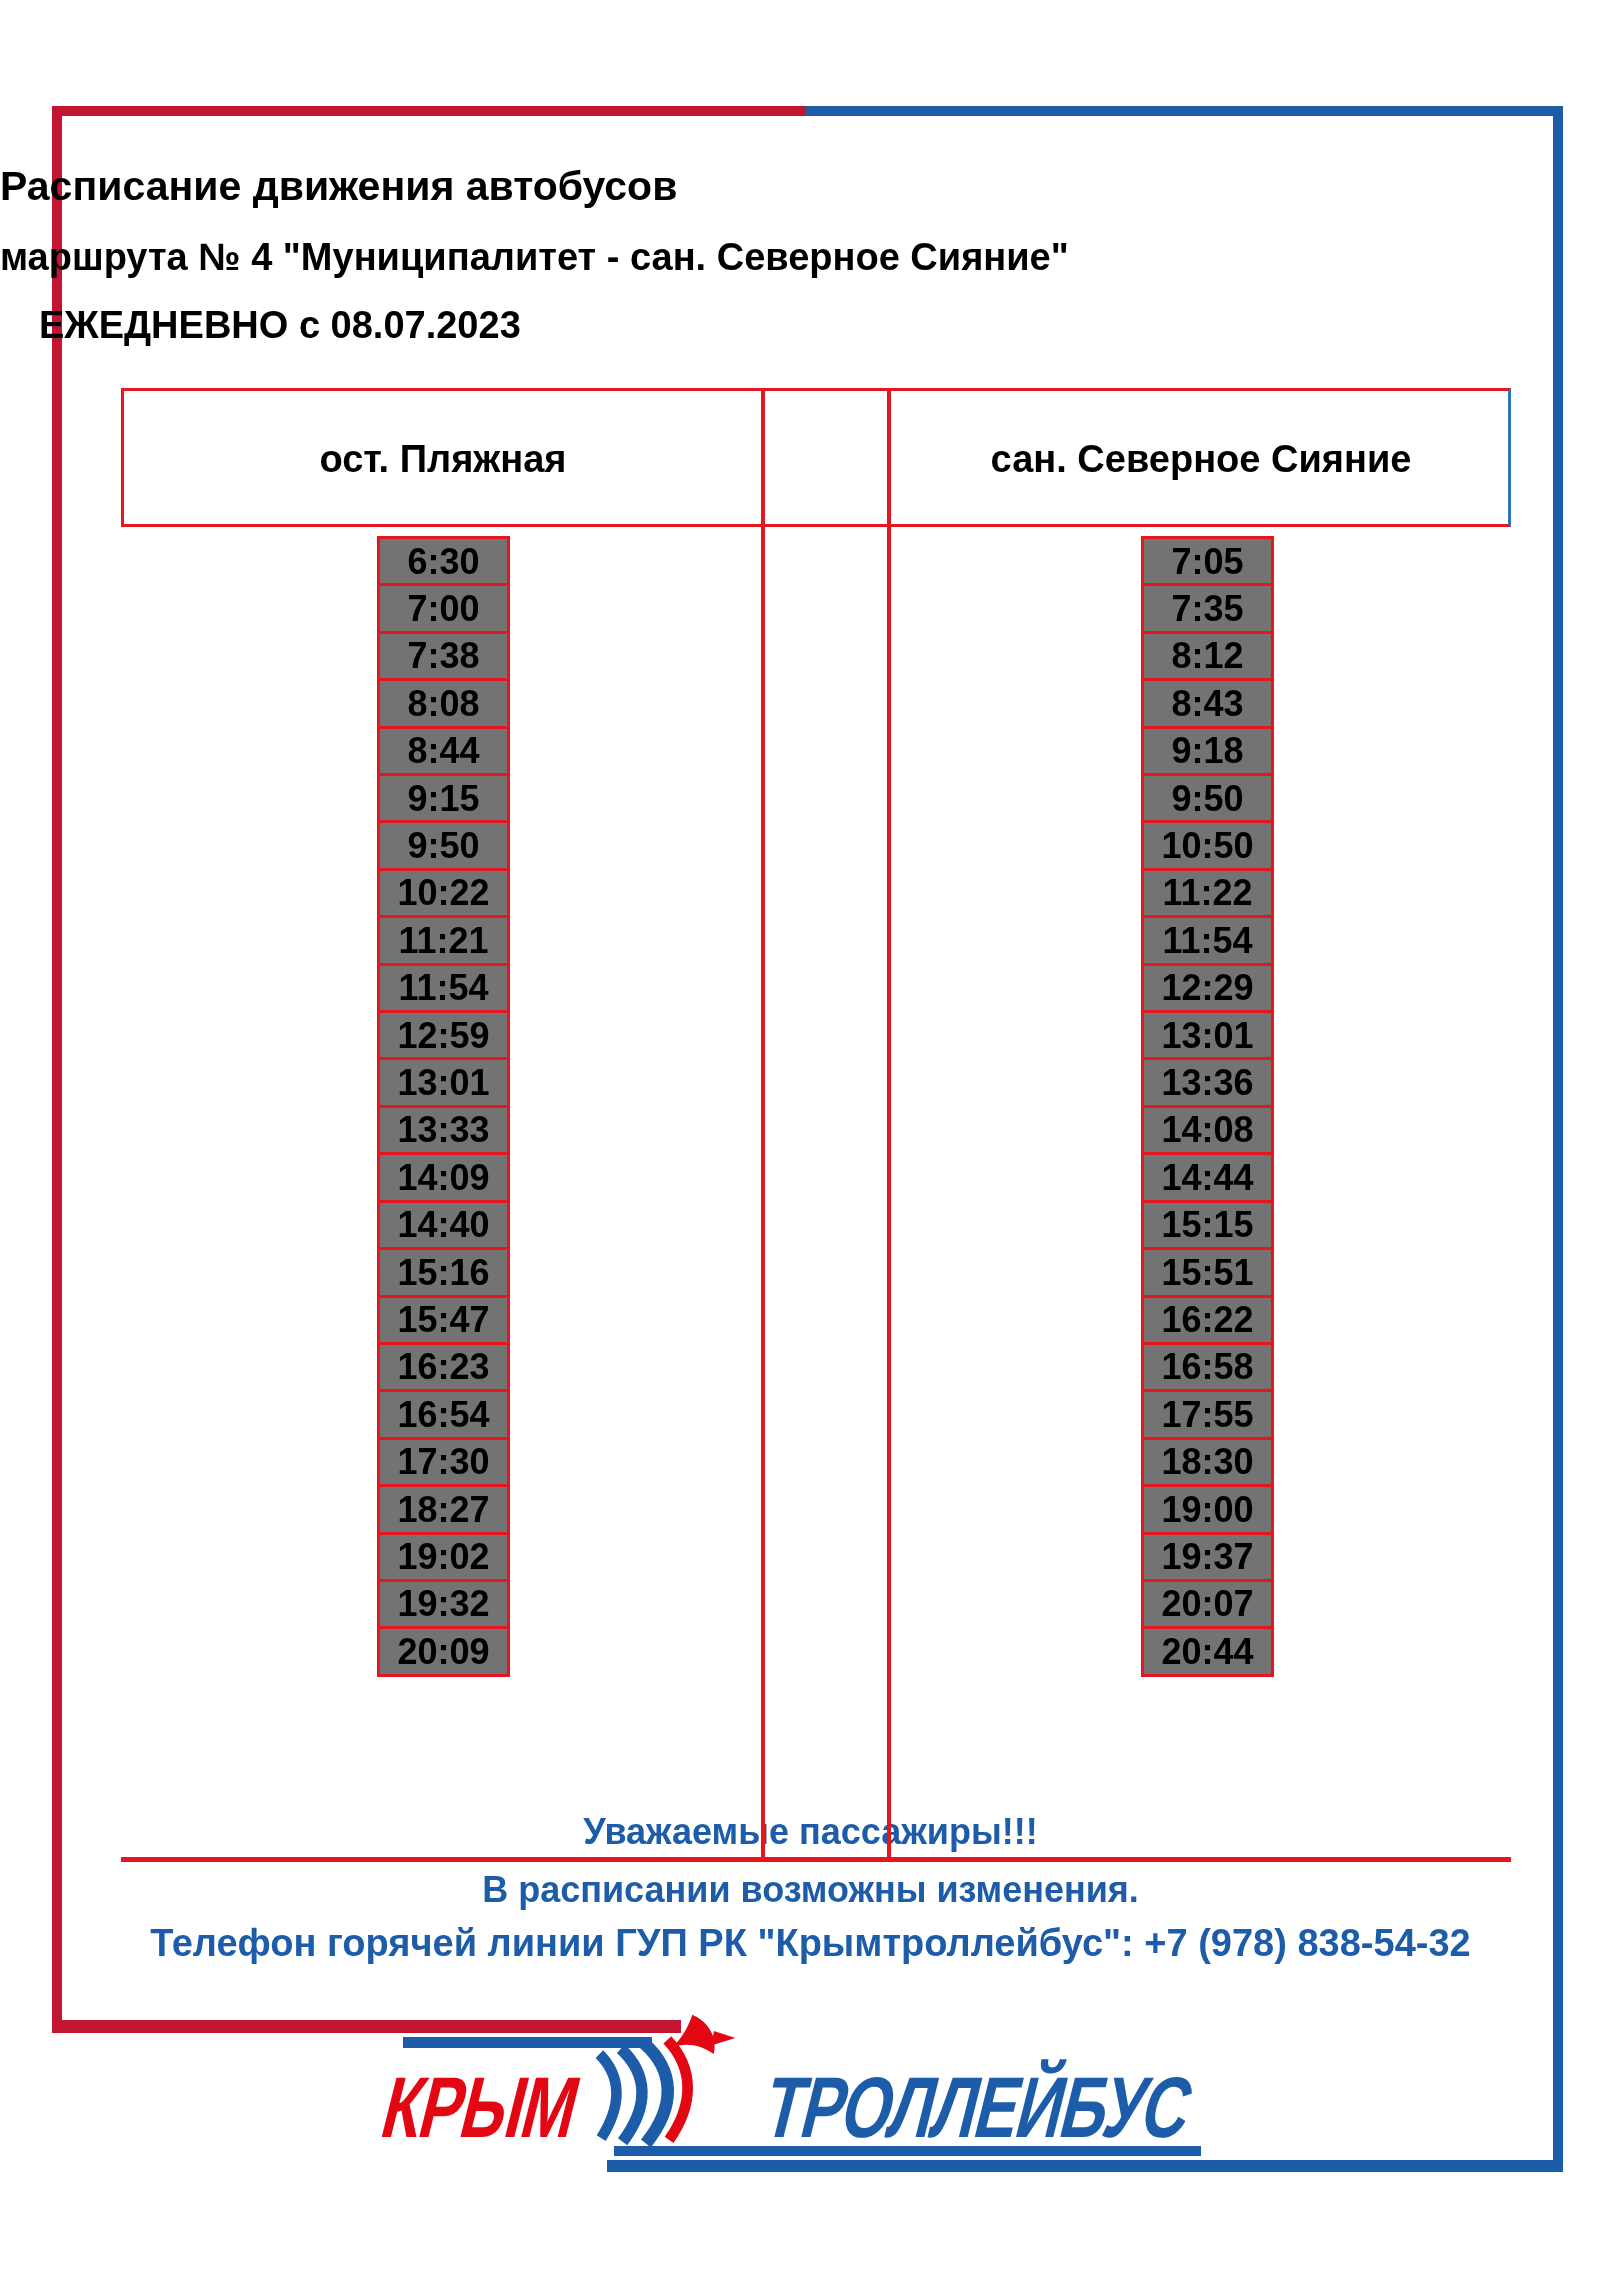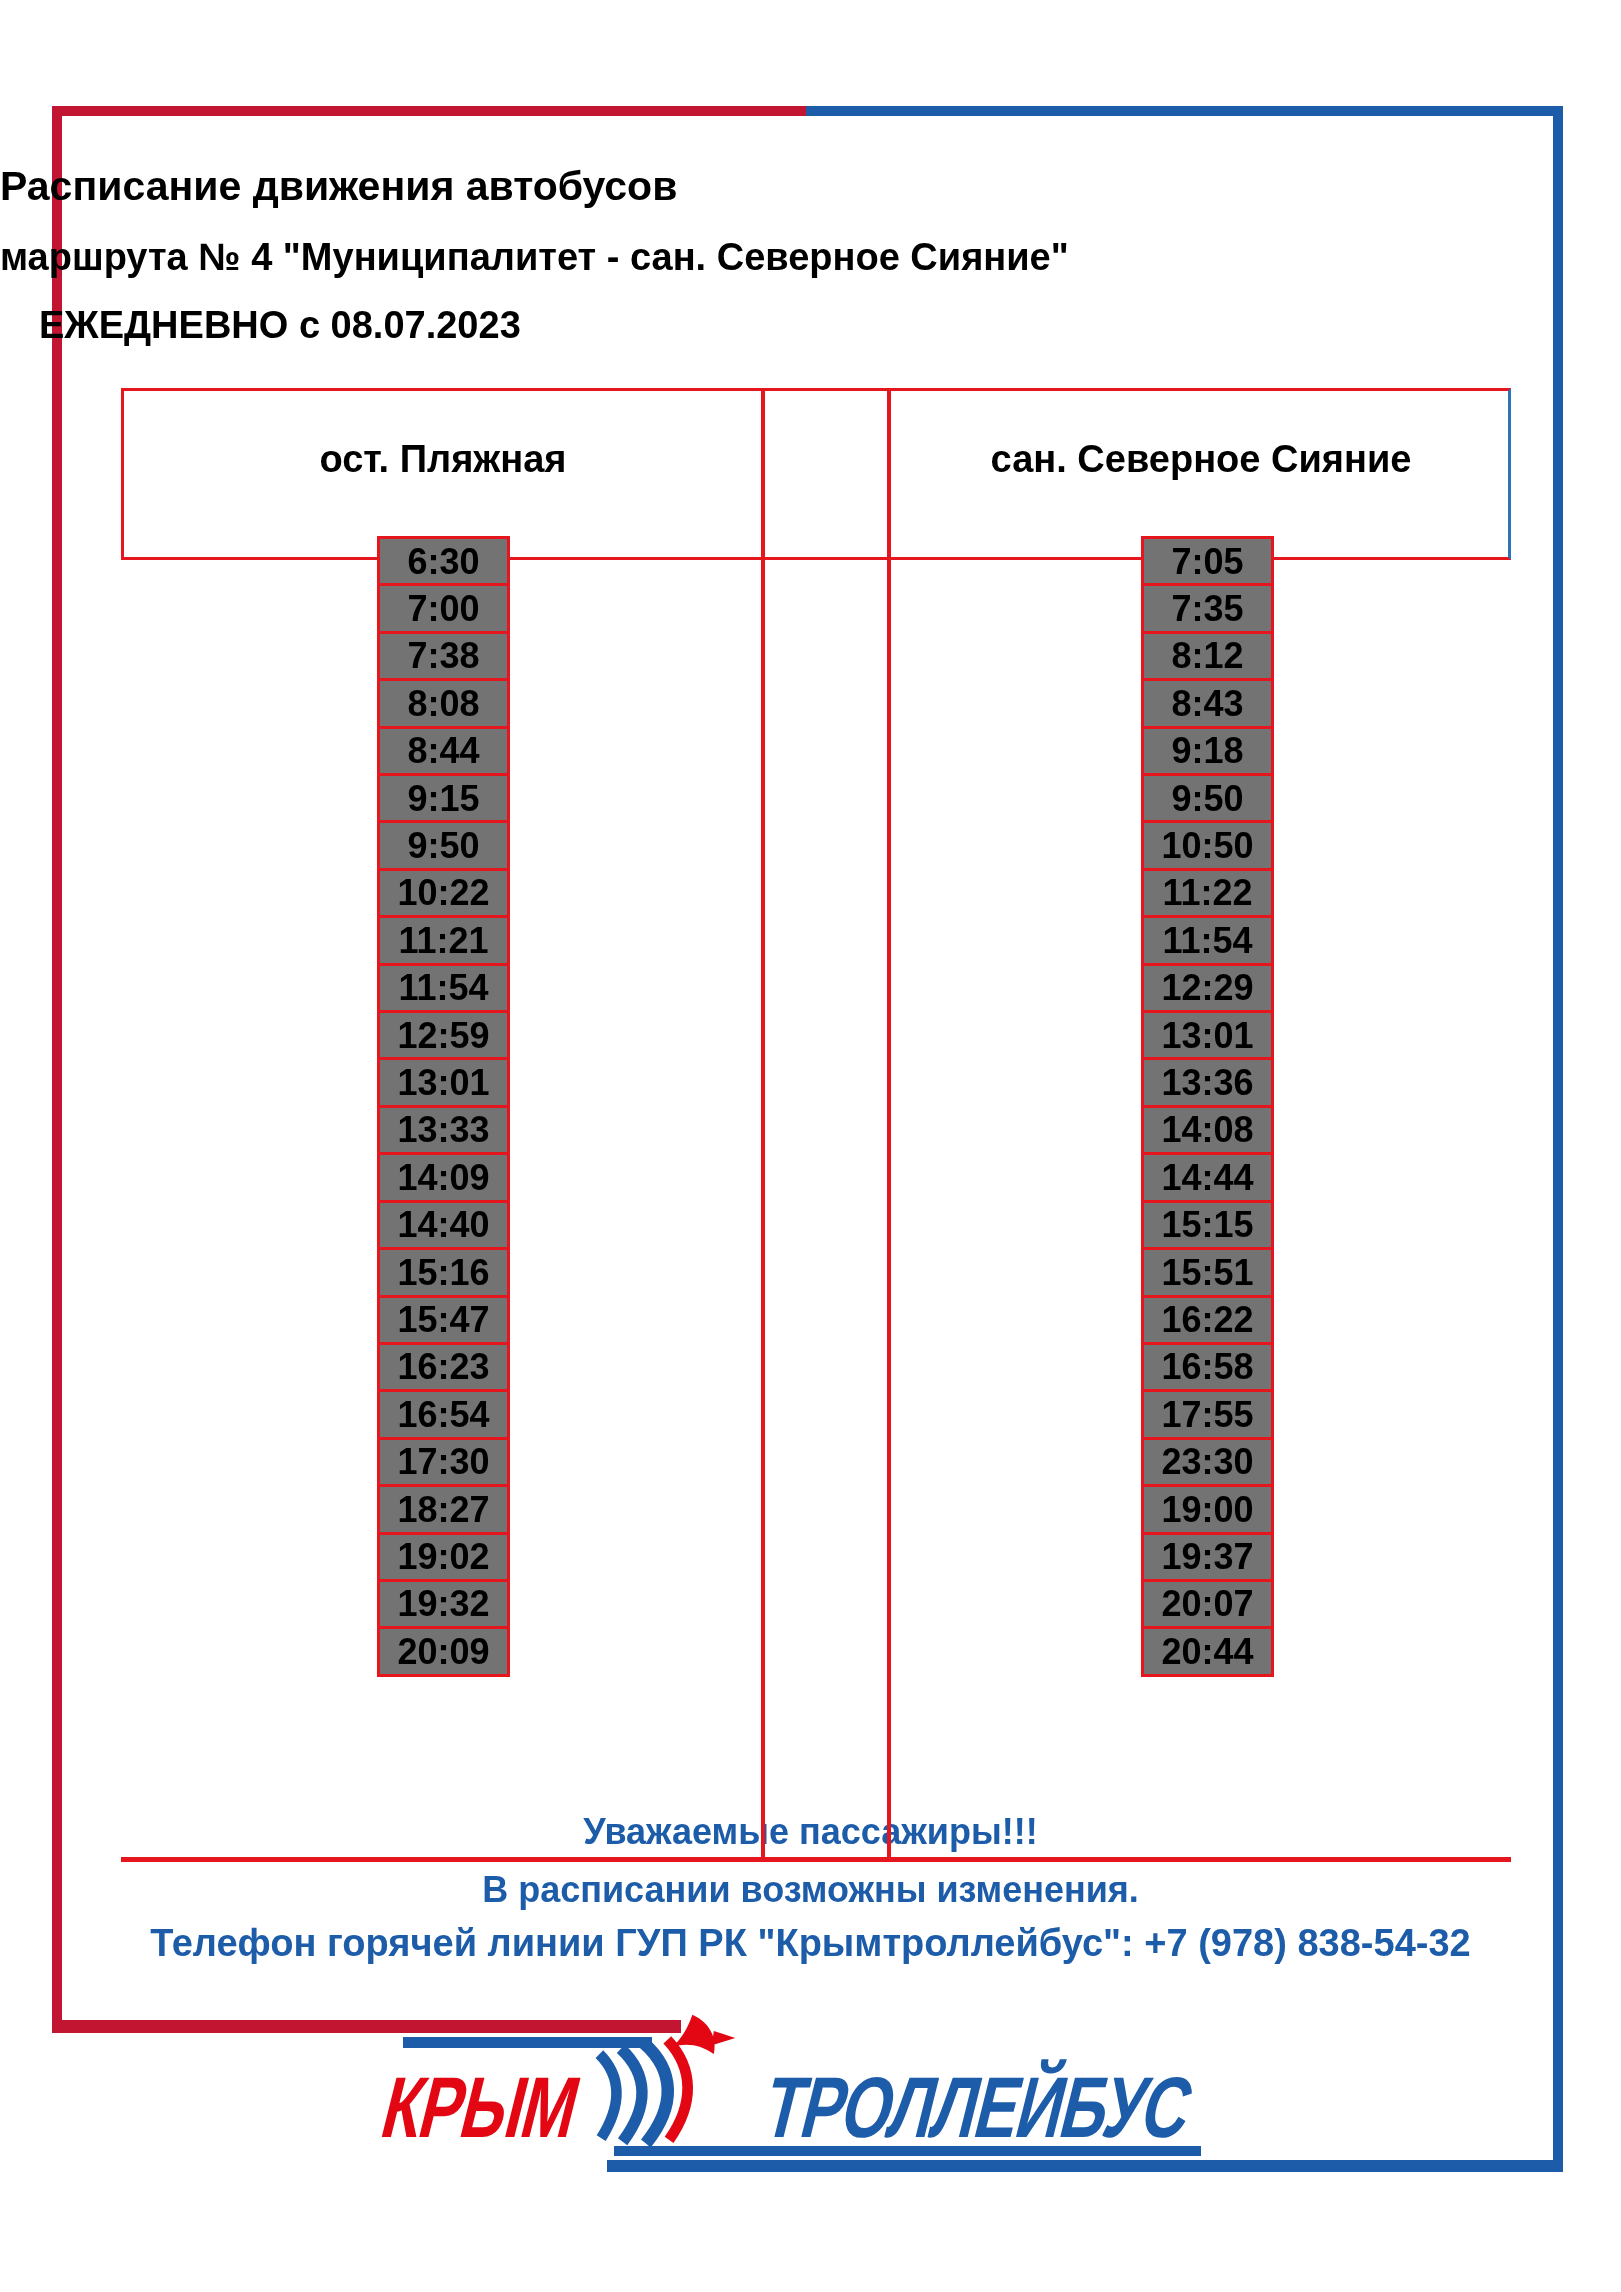--- a/index.html
+++ b/index.html
@@ -23,21 +23,21 @@
   .frame-top-blue{position:absolute;left:806px;top:106px;width:757px;height:9.9px;background:var(--blue);}
   .frame-left{position:absolute;left:52px;top:106px;width:9.9px;height:1927px;background:var(--dark-red);}
   .frame-right{position:absolute;left:1553px;top:106px;width:9.9px;height:2066px;background:var(--blue);}
   
   .title-line{position:absolute;left:0;width:1621px;text-align:left;color:var(--black);}
   .title-1{top:163px;font-size:41px;}
   .title-2{top:236px;font-size:38px;}
   .title-3{top:304px;font-size:38px;margin-left:39px;}
   
   .header-box{
-    position:absolute;left:121px;top:388px;width:1390px;height:172px;
+    position:absolute;left:121px;top:388px;width:1390px;height:139px;
     box-sizing:border-box;background:#fff;
     border:3.6px solid var(--red);
     border-right:3.6px solid var(--edge-blue);
   }
   .header-label{position:absolute;top:0;height:136px;line-height:136px;text-align:center;font-size:38px;color:var(--black);}
   .header-label.left{left:0;width:638px;}
   .header-label.right{left:768px;width:618px;}
   
   .vline{position:absolute;top:388px;width:3.6px;height:1473px;background:var(--red);z-index:5;}
   .vline-1{left:761px;}
@@ -137,21 +137,21 @@
       <div class="time-cell">12:29</div>
       <div class="time-cell">13:01</div>
       <div class="time-cell">13:36</div>
       <div class="time-cell">14:08</div>
       <div class="time-cell">14:44</div>
       <div class="time-cell">15:15</div>
       <div class="time-cell">15:51</div>
       <div class="time-cell">16:22</div>
       <div class="time-cell">16:58</div>
       <div class="time-cell">17:55</div>
-      <div class="time-cell">23:30</div>
+      <div class="time-cell">18:30</div>
       <div class="time-cell">19:00</div>
       <div class="time-cell">19:37</div>
       <div class="time-cell">20:07</div>
       <div class="time-cell">20:44</div>
     </div>
 
   <div class="footer-line footer-1">Уважаемые пассажиры!!!</div>
   <div class="footer-rule"></div>
   <div class="footer-line footer-2">В расписании возможны изменения.</div>
   <div class="footer-line footer-3">Телефон горячей линии ГУП РК "Крымтроллейбус": +7 (978) 838-54-32</div>

